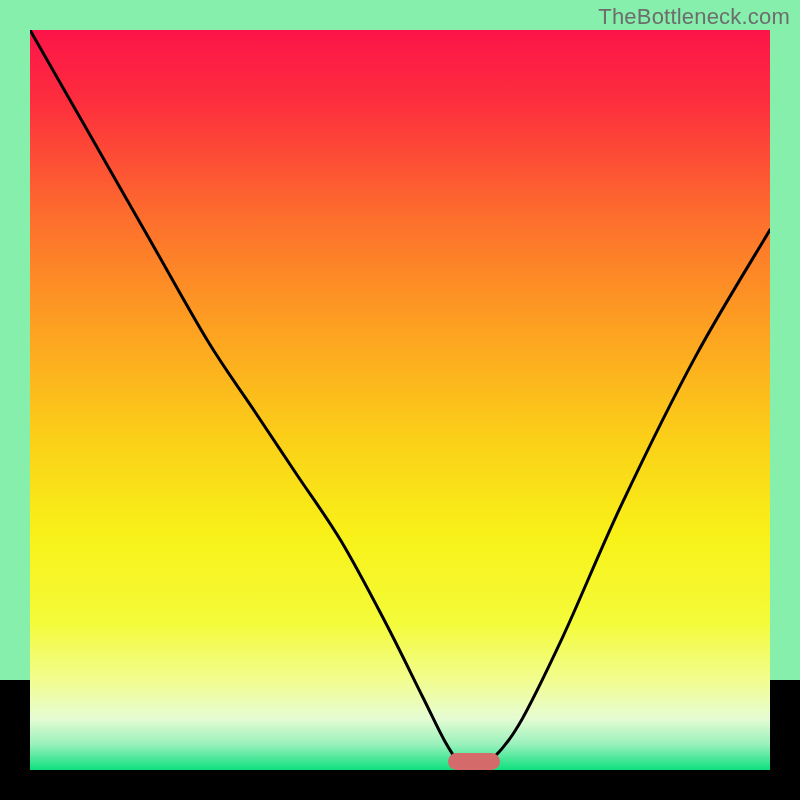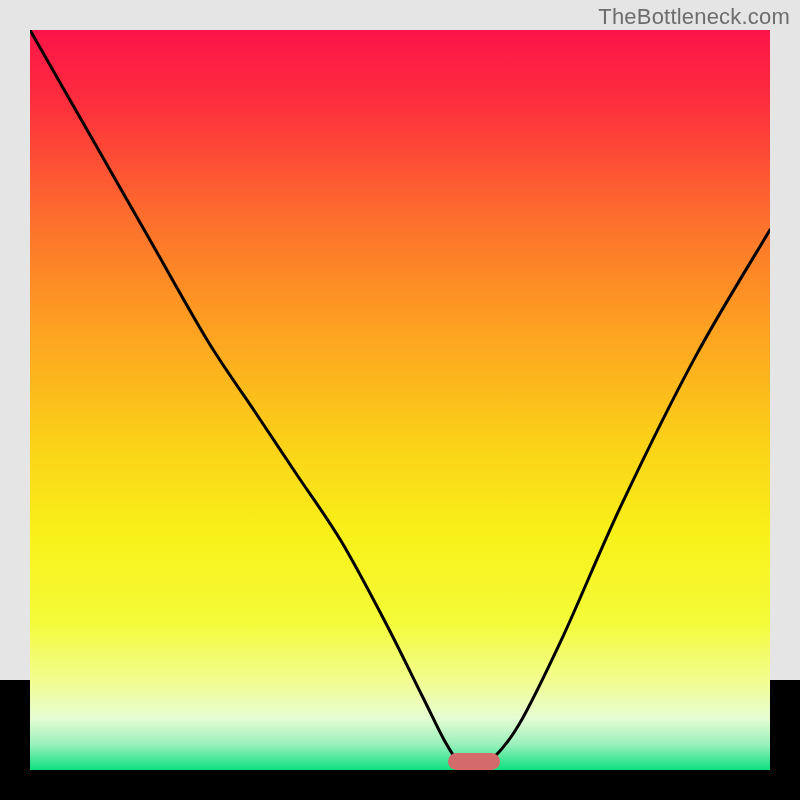--- a/index.html
+++ b/index.html
@@ -10,21 +10,21 @@
     background: #000;
     overflow: hidden;
     font-family: Arial, Helvetica, sans-serif;
   }
   .frame {
     position: absolute;
     top: 0;
     left: 0;
     width: 800px;
     height: 680px;
-    background: #e5e5e5;
+    background: #86efac;
   }
   .plot-area {
     position: absolute;
     top: 30px;
     left: 30px;
     width: 740px;
     height: 740px;
     overflow: hidden;
   }
   .gradient {

